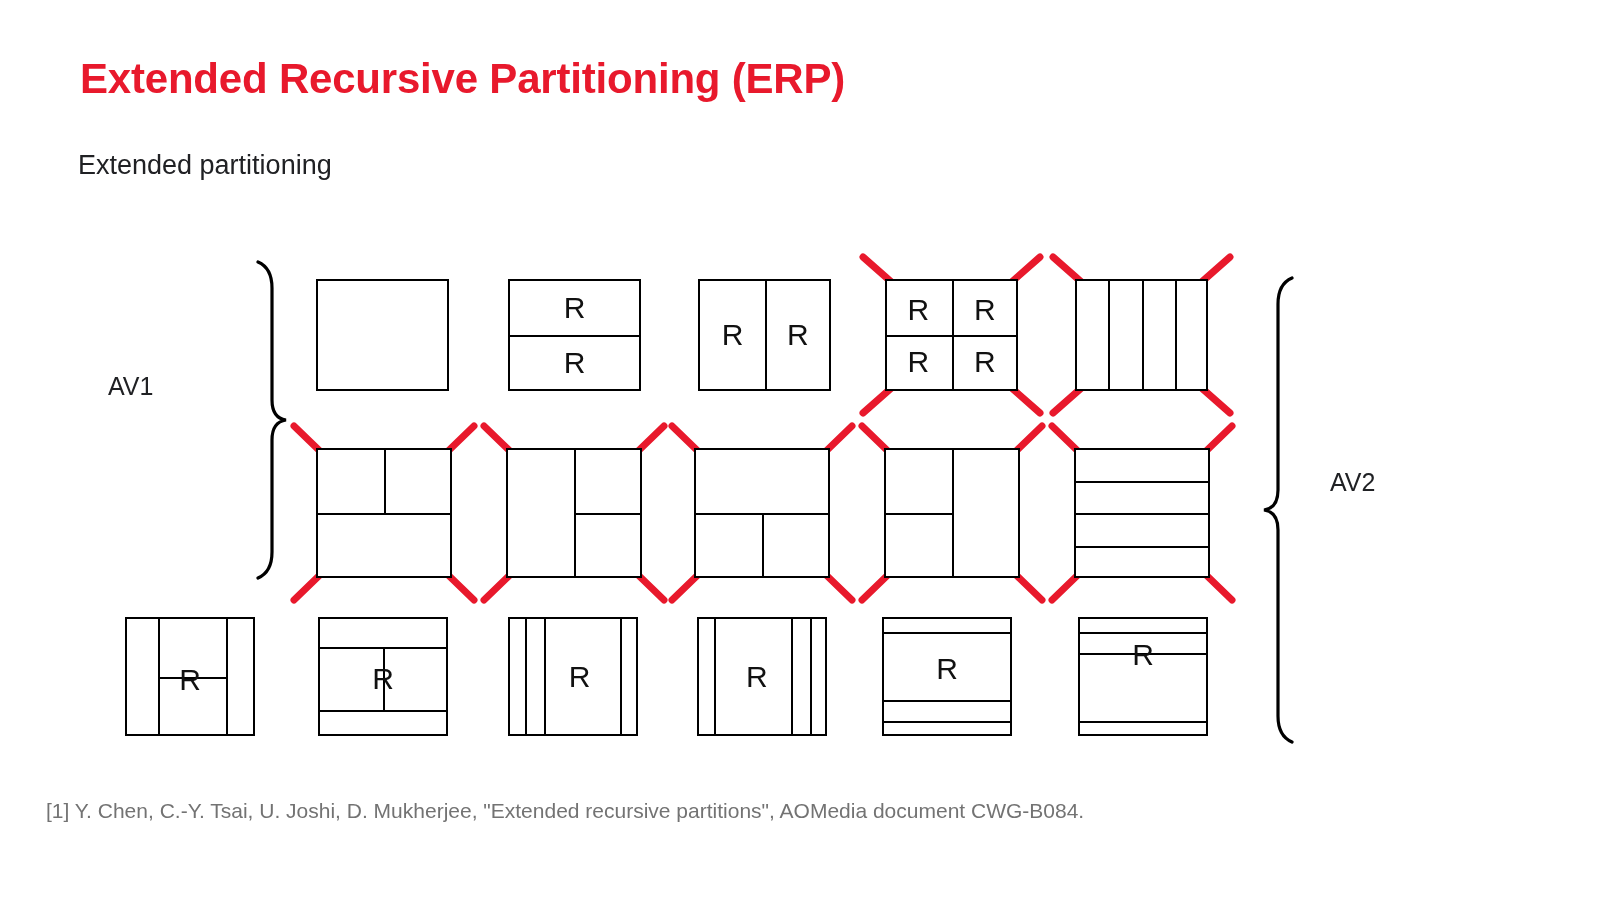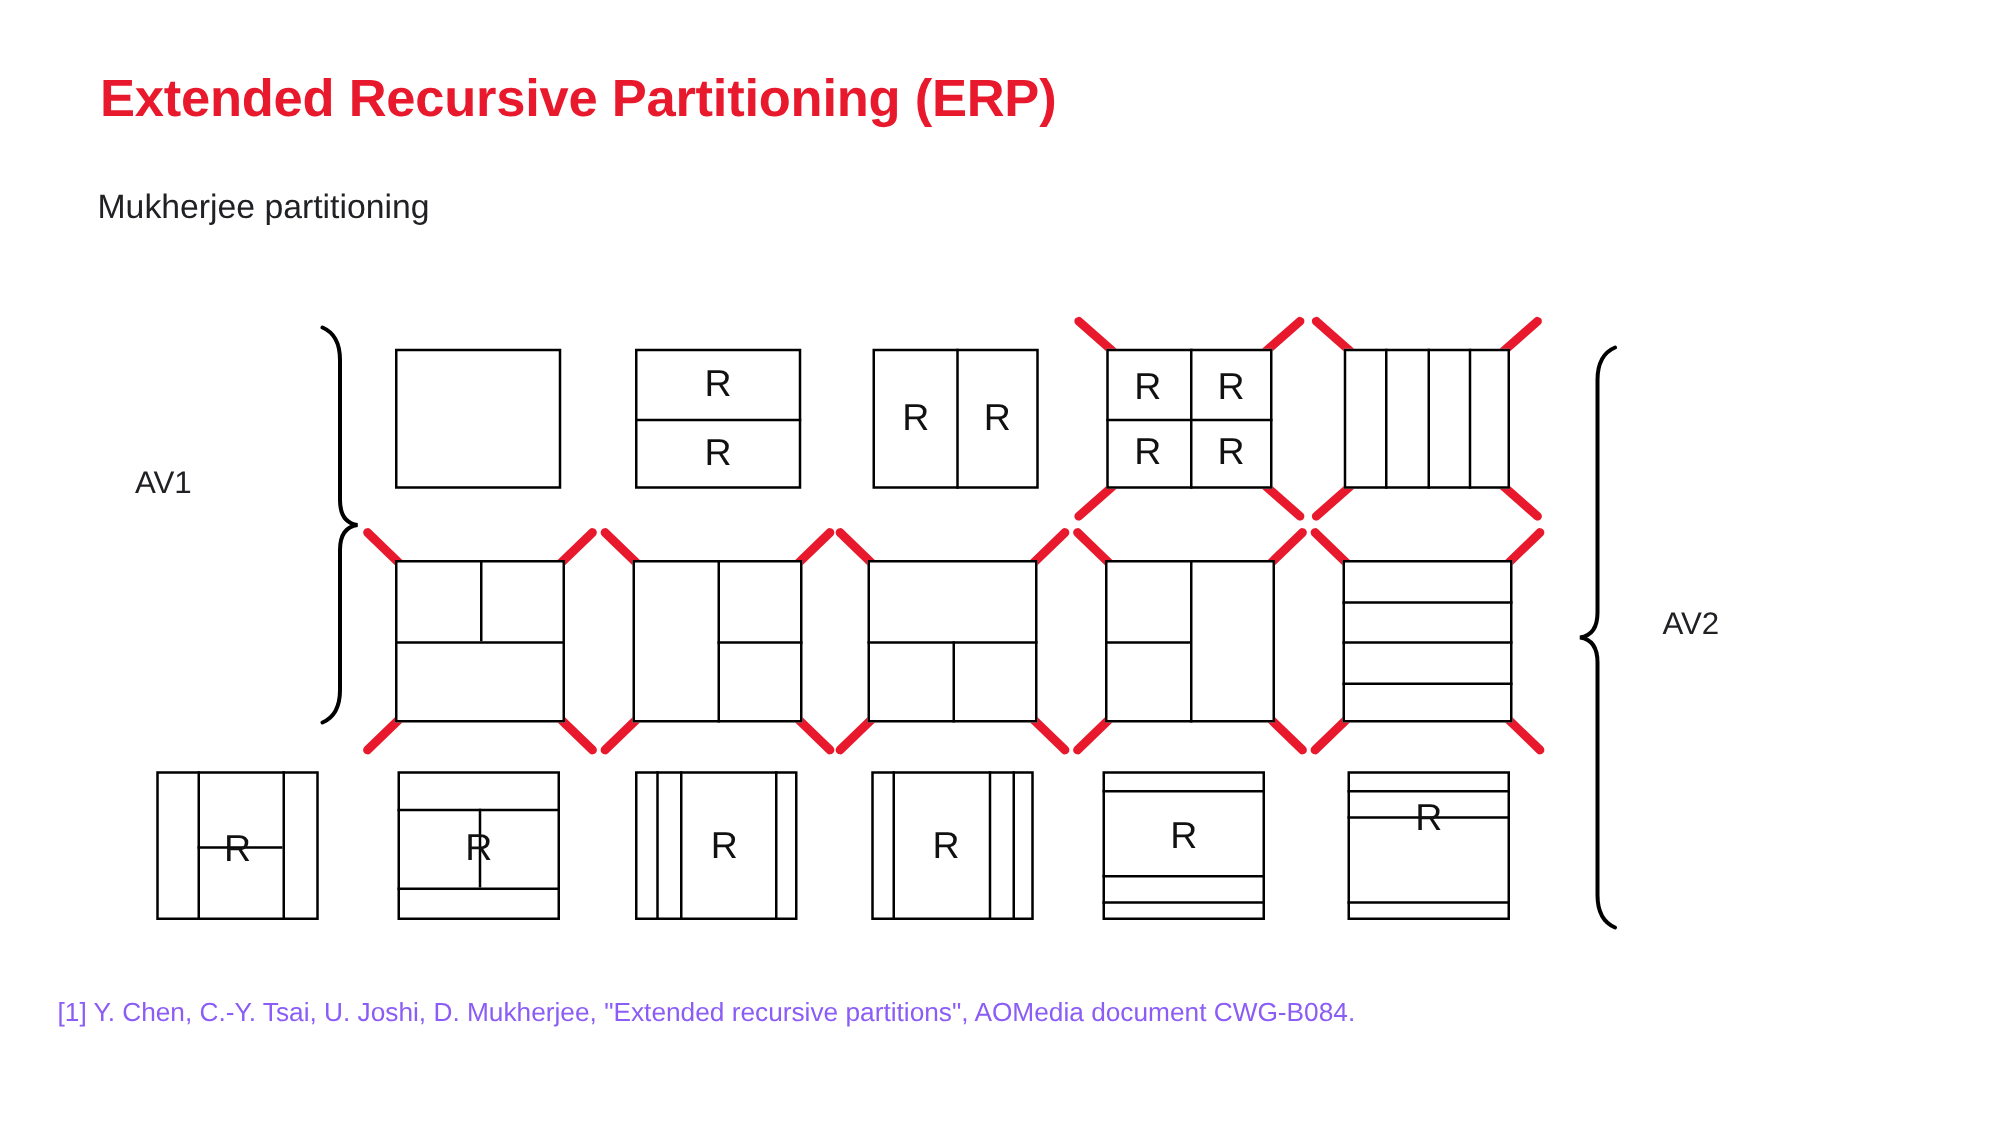--- a/index.html
+++ b/index.html
@@ -27,33 +27,33 @@
     font-size:27px;
     color:#202124;
     line-height:44px;
     white-space:nowrap;
   }
 
   .refs{
     position:absolute;
     left:46px; top:795px;
     font-size:21px;
-    color:#8b5cf6;
+    color:#737373;
     line-height:31px;
     white-space:nowrap;
   }
   .refs div{white-space:nowrap;}
 
   .grp-label{
     position:absolute;
     font-size:25px;
     color:#202124;
   }
   #lbl-av1{left:108px; top:372px;text-align:right;}
-  #lbl-av2{left:1330px; top:468px;margin-top:17px;}
+  #lbl-av2{left:1330px; top:468px;}
 
   svg.layer{position:absolute;left:0;top:0;width:1600px;height:900px;pointer-events:none;}
 
   .blk{position:absolute;box-sizing:border-box;}
   .blk .outer{
     position:absolute;left:0;top:0;right:0;bottom:0;
     border:2.4px solid #000000;
     box-sizing:border-box;
     background:#ffffff;
   }
@@ -69,21 +69,21 @@
   }
 </style>
 </head>
 <body>
 
 <div id="slide">
 
   <div class="title">Extended Recursive Partitioning (ERP)</div>
 
   <div class="subtitle">
-    <div>Mukherjee partitioning</div>
+    <div>Extended partitioning</div>
   </div>
 
   <svg class="layer" viewBox="0 0 1600 900">
     <g id="braces">
         <path d="M 258 262 q 14 6 14 26 L 272 400 q 0 18 14 20 q -14 2 -14 20 L 272 552 q 0 20 -14 26" fill="none" stroke="#000000" stroke-width="3.2" stroke-linecap="round"></path>
         <path d="M 1292 278 q -14 6 -14 26 L 1278 490 q 0 18 -14 20 q 14 2 14 20 L 1278 716 q 0 20 14 26" fill="none" stroke="#000000" stroke-width="3.2" stroke-linecap="round"></path>
       </g>
     <g id="crosses">
         <line x1="863" y1="257" x2="1040" y2="413" stroke="#E8192C" stroke-width="7" stroke-linecap="round"></line>
         <line x1="1040" y1="257" x2="863" y2="413" stroke="#E8192C" stroke-width="7" stroke-linecap="round"></line>

